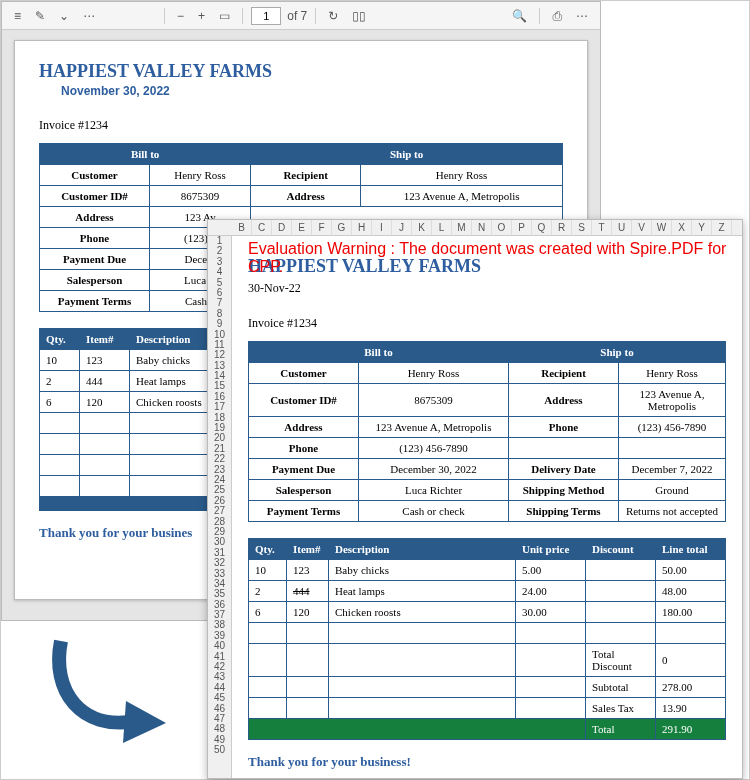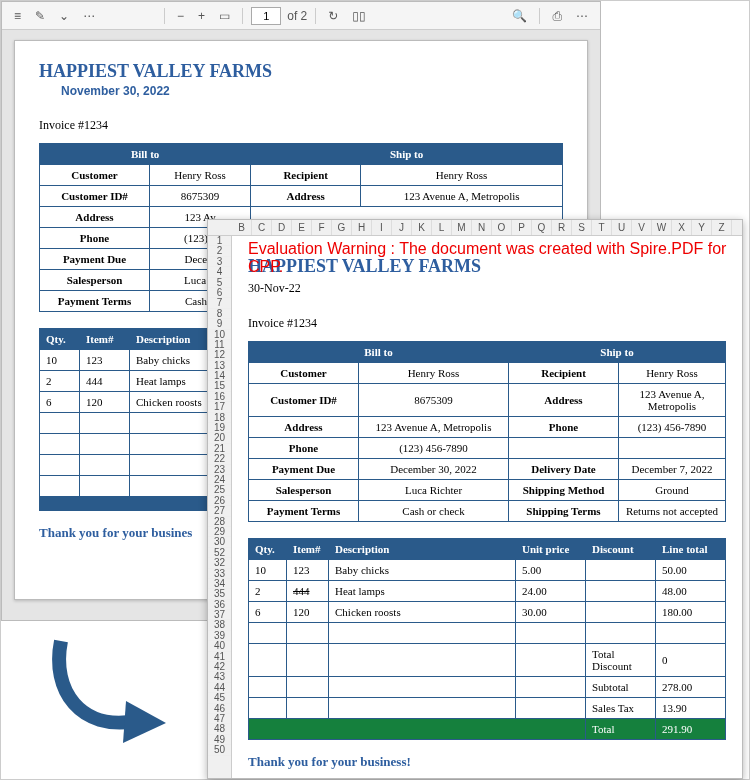--- a/index.html
+++ b/index.html
@@ -135,21 +135,21 @@
       <span class="tb-btn">✎</span>
       <span class="tb-btn">⌄</span>
       <span class="tb-btn">⋯</span>
       <span style="flex:0.4"></span>
       <span class="tb-sep"></span>
       <span class="tb-btn">−</span>
       <span class="tb-btn">+</span>
       <span class="tb-btn">▭</span>
       <span class="tb-sep"></span>
       <input class="tb-input" value="1" style="">
-      <span>of 2</span>
+      <span>of 7</span>
       <span class="tb-sep"></span>
       <span class="tb-btn">↻</span>
       <span class="tb-btn">▯▯</span>
       <span style="flex:1"></span>
       <span class="tb-btn">🔍</span>
       <span class="tb-sep"></span>
       <span class="tb-btn">⎙</span>
       <span class="tb-btn">⋯</span>
     </div>
     <div class="pdf-page-area">
@@ -310,21 +310,21 @@
           <div>21</div>
           <div>22</div>
           <div>23</div>
           <div>24</div>
           <div>25</div>
           <div>26</div>
           <div>27</div>
           <div>28</div>
           <div>29</div>
           <div>30</div>
-          <div>52</div>
+          <div>31</div>
           <div>32</div>
           <div>33</div>
           <div>34</div>
           <div>35</div>
           <div>36</div>
           <div>37</div>
           <div>38</div>
           <div>39</div>
           <div>40</div>
           <div>41</div>

